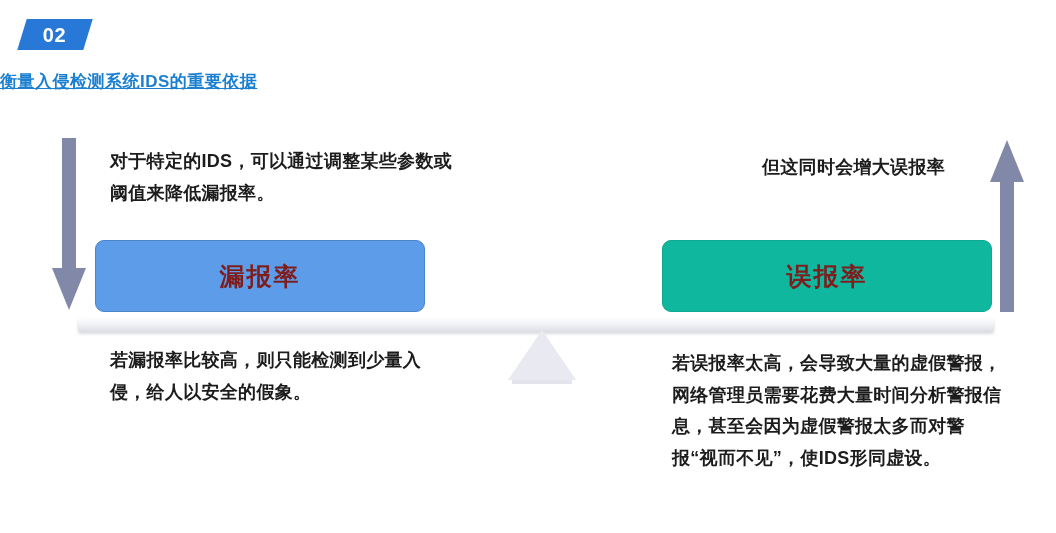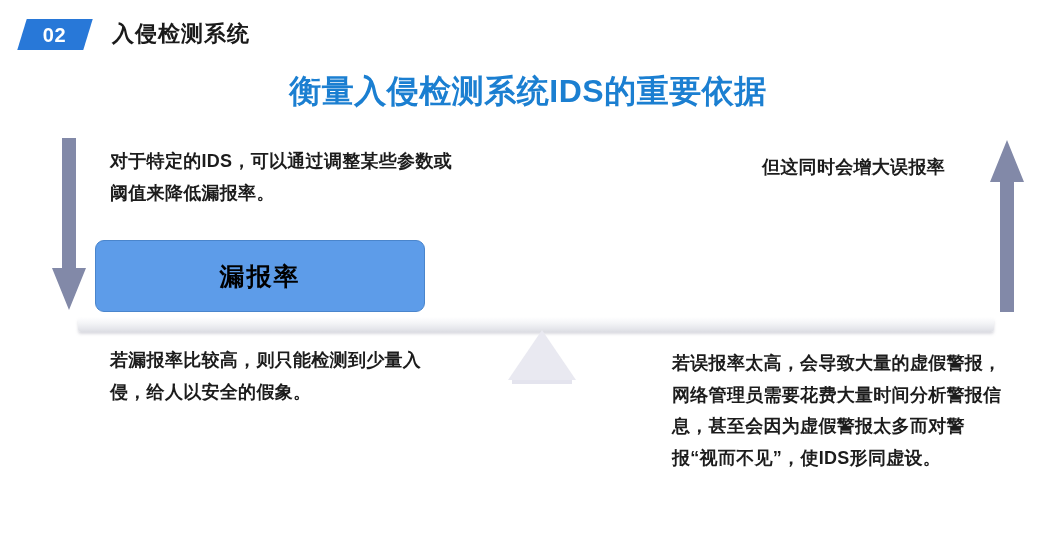--- a/index.html
+++ b/index.html
@@ -59,25 +59,25 @@
     letter-spacing: 1px;
     white-space: nowrap;
   }
 
   
   .main-title {
     position: absolute;
     left: 0;
     right: 0;
     top: 70px;
-    text-align: center;
     color: #1b7fd1;
-    font-size: 32px;
+    font-size: 17px;
     font-weight: bold;
     letter-spacing: 0.5px;
+    text-decoration: underline;
   }
 
   
   .arrow {
     position: absolute;
     width: 34px;
   }
   .arrow-down {
     left: 52px;
     top: 138px;
@@ -106,21 +106,21 @@
 
   
   .pan {
     position: absolute;
     top: 240px;
     height: 72px;
     border-radius: 9px;
     display: flex;
     align-items: center;
     justify-content: center;
-    color: #000000;
+    color: #7f1d1d;
     font-size: 25px;
     font-weight: bold;
     letter-spacing: 2px;
     box-sizing: border-box;
   }
   .pan-left {
     left: 95px;
     width: 330px;
     background: #5d9ce9;
     border: 1px solid #4a85cc;
@@ -169,21 +169,20 @@
 </style>
 </head>
 <body>
 
 <div class="slide">
 
   <div class="header">
     <div class="section-badge">
       <span class="section-badge-num">02</span>
     </div>
-    <div class="header-title">入侵检测系统</div>
   </div>
 
   <div class="main-title">衡量入侵检测系统IDS的重要依据</div>
 
   <div class="arrow arrow-down">
     <svg viewBox="0 0 34 172" preserveAspectRatio="none" xmlns="http://www.w3.org/2000/svg">
       <polygon points="10,0 24,0 24,130 34,130 17,172 0,130 10,130" fill="#8289a8"></polygon>
     </svg>
   </div>
 
@@ -194,20 +193,23 @@
   </div>
 
   <div class="txt txt-top-left">对于特定的IDS，可以通过调整某些参数或阈值来降低漏报率。</div>
 
   <div class="txt txt-top-right">但这同时会增大误报率</div>
 
   <div class="pan pan-left">
     <span>漏报率</span>
   </div>
 
+  <div class="pan pan-right">
+    <span>误报率</span>
+  </div>
 
   <div class="beam"></div>
 
   <div class="fulcrum">
     <svg viewBox="0 0 76 56" preserveAspectRatio="none" xmlns="http://www.w3.org/2000/svg">
       <polygon points="38,0 72,50 4,50" fill="#e9e9f1"></polygon>
       <rect x="8" y="50" width="60" height="4" fill="#e4e4ee"></rect>
     </svg>
   </div>
 

